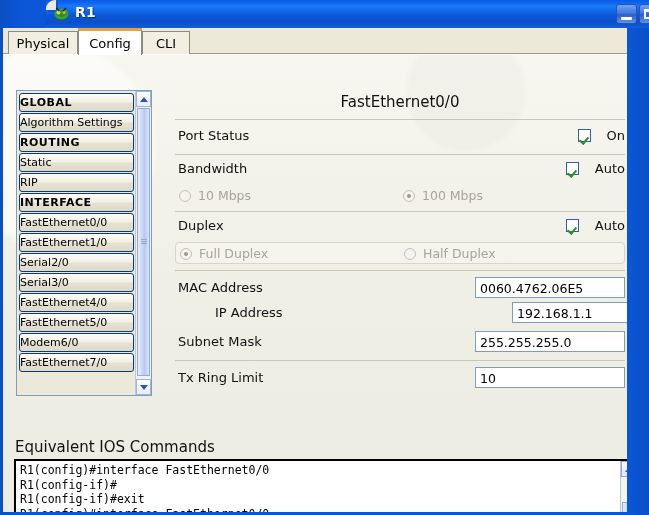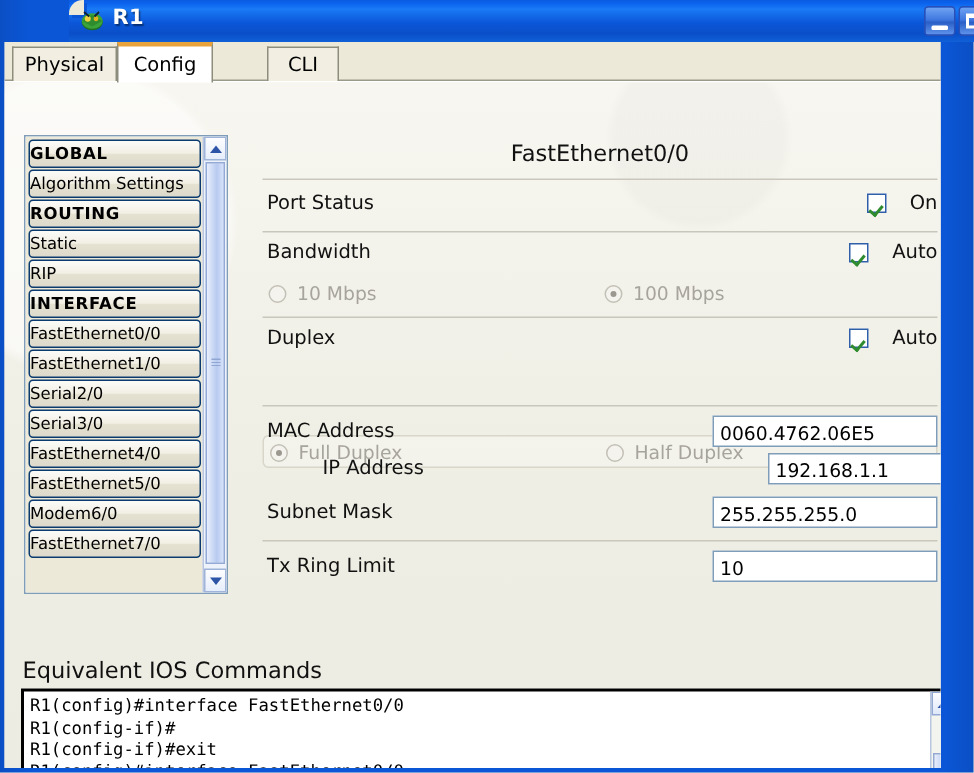--- a/index.html
+++ b/index.html
@@ -78,21 +78,21 @@
     font-family:"DejaVu Sans","Liberation Sans",sans-serif;
   }
   .tab.active{
     top:0;height:27px;
     background:#ffffff;
     border-top:3px solid #e8a33d;
     z-index:3;
   }
   #tab-physical{left:5px;width:70px;}
   #tab-config{left:75px;width:64px;}
-  #tab-cli{left:139px;width:48px;margin-left:36px;}
+  #tab-cli{left:139px;width:48px;}
 
   
   #page{
     position:absolute;left:0;top:26px;width:643px;height:458px;
     background:#f3f2ea;
     border-top:1px solid #ffffff;
     box-sizing:border-box;
   }
   #page::before{
     content:"";position:absolute;left:0;top:0;width:643px;height:458px;
@@ -398,21 +398,21 @@
         <div class="hrule" style="top:122px;"></div>
 
         <div class="row" style="top:129px;height:22px;">
           <span class="lbl">Duplex</span>
           <div class="chkgrp">
             <span class="chk"></span>
             <span class="chktxt">Auto</span>
           </div>
         </div>
 
-        <div class="radio-row boxed" style="top:153px;margin-top:48px;">
+        <div class="radio-row boxed" style="top:153px;">
           <div class="rad" style="left:4px;">
             <span class="dot on"></span>
             <span class="rtxt">Full Duplex</span>
           </div>
           <div class="rad" style="left:228px;">
             <span class="dot"></span>
             <span class="rtxt">Half Duplex</span>
           </div>
         </div>
         <div class="hrule" style="top:181px;"></div>

